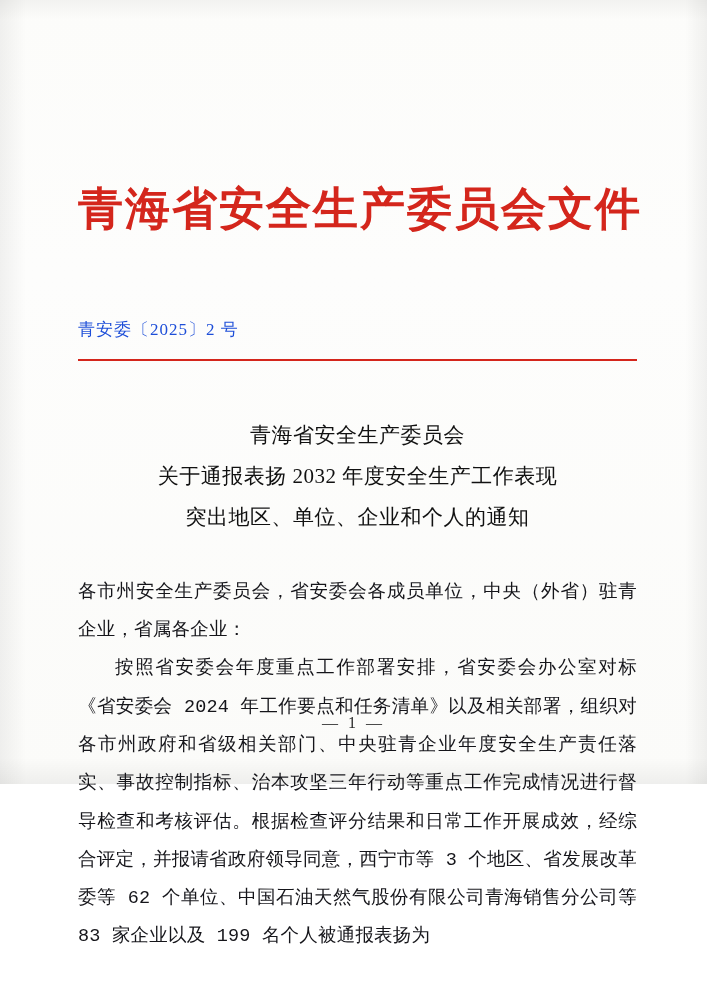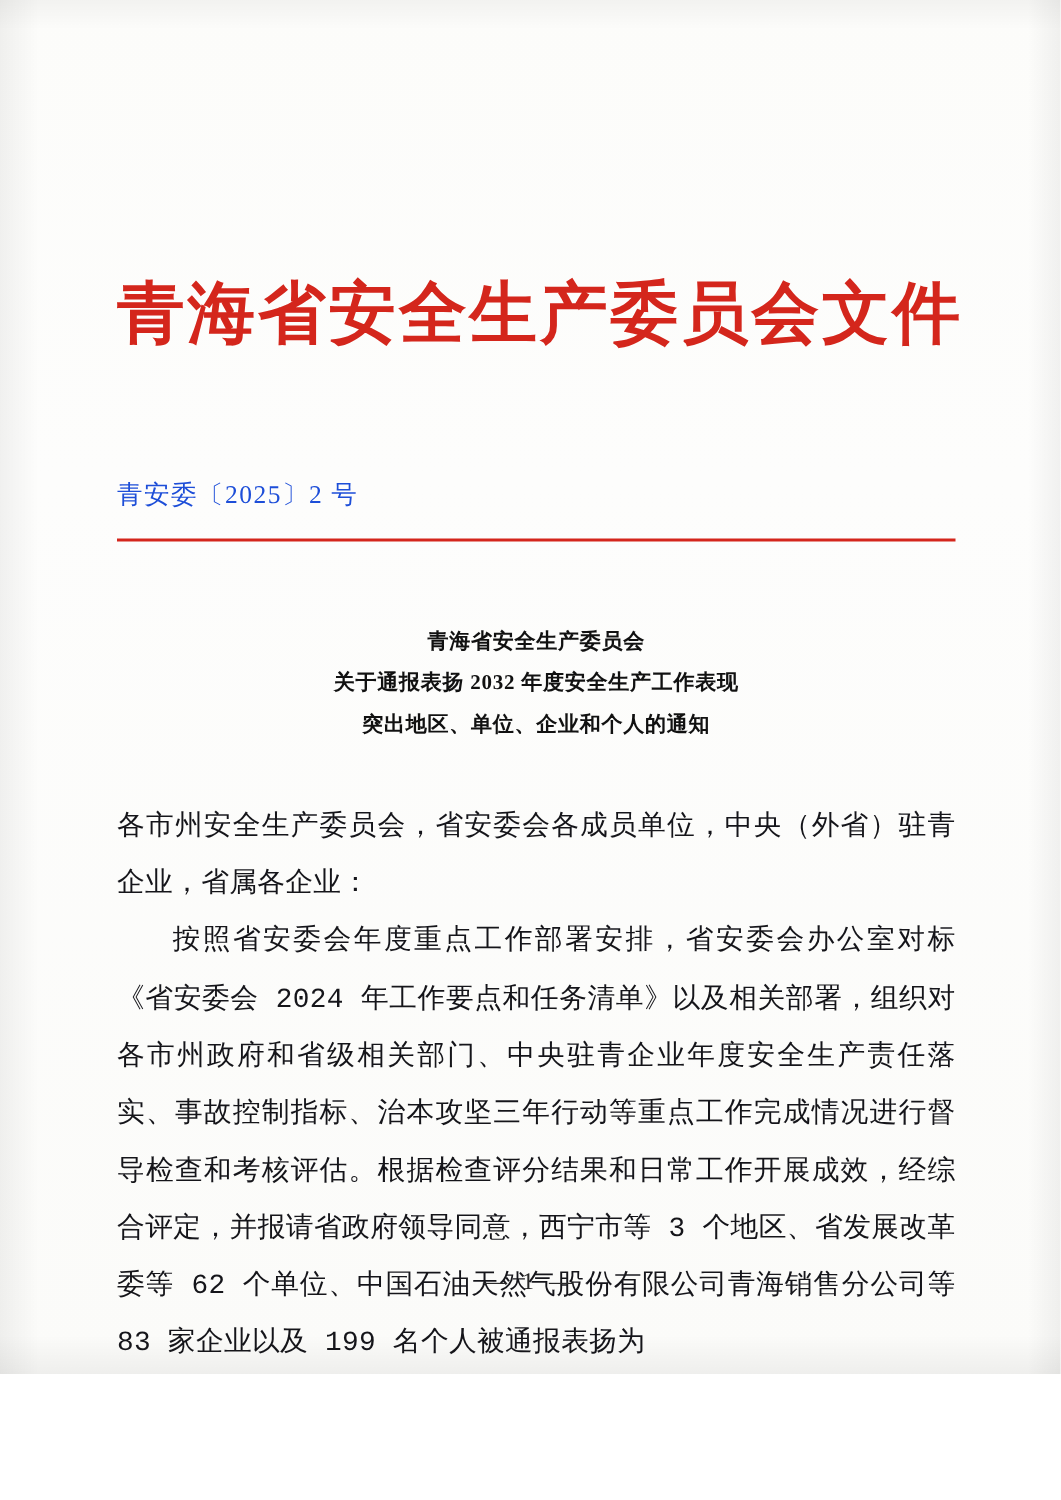--- a/index.html
+++ b/index.html
@@ -9,21 +9,21 @@
   }
   body {
     width: 707px;
     height: 1000px;
     font-family: "Liberation Serif", "DejaVu Serif", serif;
     overflow: hidden;
   }
   .page {
     position: relative;
     width: 707px;
-    height: 916px;
+    height: 784px;
     background: #fdfdfb;
     box-sizing: border-box;
     padding-left: 30px;
   }
   .paper {
     position: absolute;
     left: 0;
     top: 0;
     right: 0;
     bottom: 0;
@@ -61,22 +61,22 @@
   .redline {
     margin-top: 18px;
     height: 2px;
     background: #d4261c;
     width: 100%;
   }
 
   .title-block {
     margin-top: 54px;
     text-align: center;
-    font-weight: bold;
-    font-size: 14px;
+    font-weight: normal;
+    font-size: 21px;
     line-height: 1.95;
     color: #111111;
     letter-spacing: 0.5px;
   }
   .title-block .tline {
     display: block;
     white-space: nowrap;
   }
 
   .body-block {

